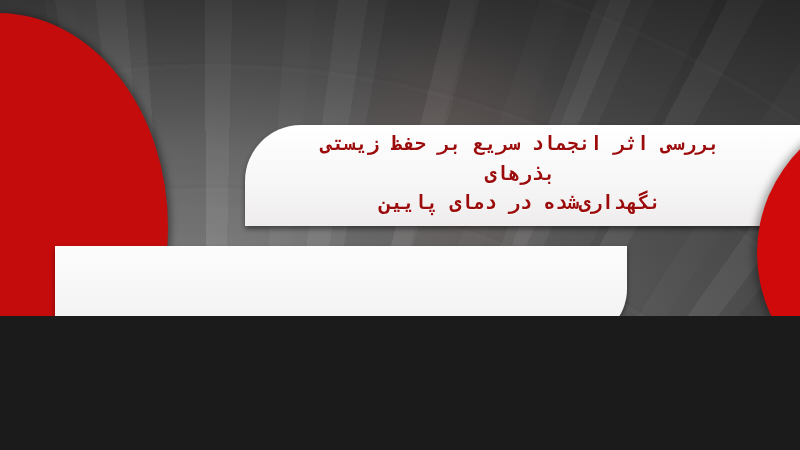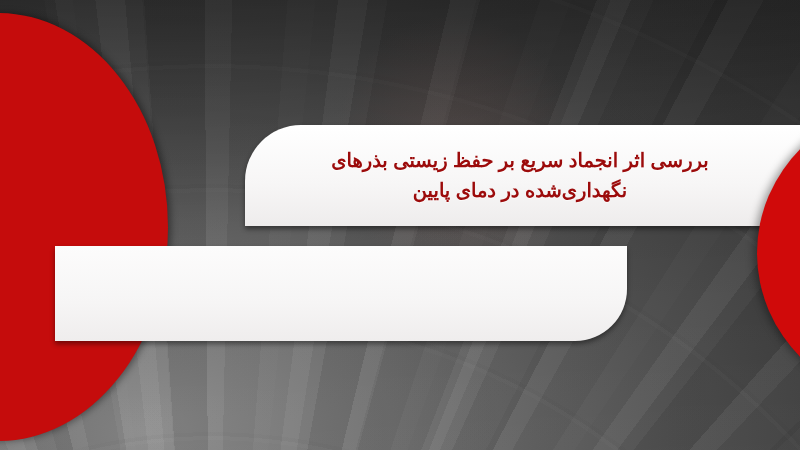--- a/index.html
+++ b/index.html
@@ -3,23 +3,23 @@
 <meta charset="utf-8">
 <style>
   html, body {
     margin: 0;
     padding: 0;
     background: #1b1b1b;
   }
   #slide {
     position: relative;
     width: 800px;
-    height: 450px;
+    height: 316px;
     overflow: hidden;
-    font-family: Liberation Sans, sans-serif;
+    font-family: Liberation Mono, monospace;
     background: #4a4a4a;
   }
 
   
   .bg-base {
     position: absolute;
     inset: 0;
     background:
       radial-gradient(ellipse 1000px 620px at 18% 96%,
         #8a8a8a 0%, #7d7d7d 12%, #6e6e6e 26%,

